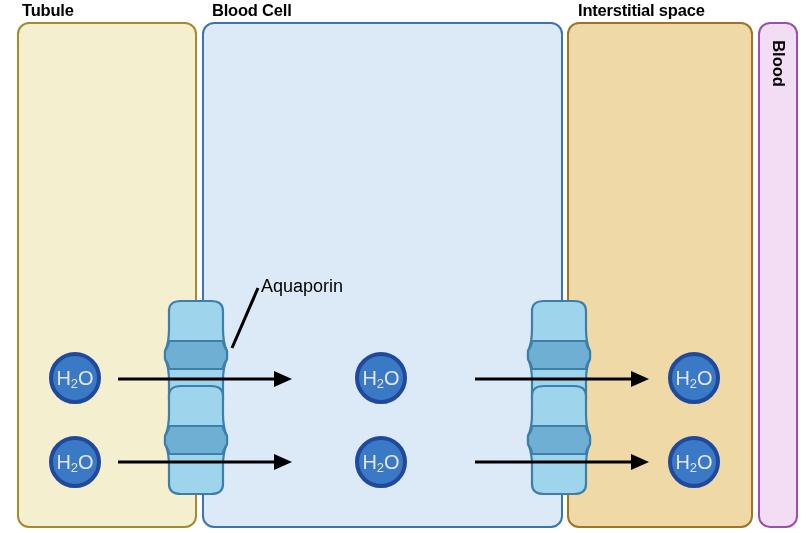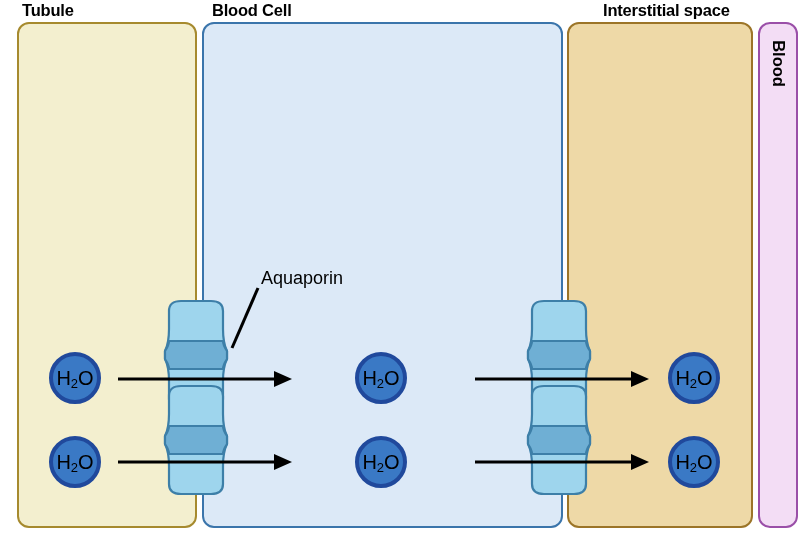--- a/index.html
+++ b/index.html
@@ -55,21 +55,21 @@
   .caption {
     position: absolute;
     font-size: 16.5px;
     font-weight: bold;
     color: #000000;
     white-space: nowrap;
     letter-spacing: -0.2px;
   }
   #caption-tubule       { left: 22px;  top: 1px; }
   #caption-cell         { left: 212px; top: 1px; }
-  #caption-interstitial { left: 603px; top: 1px; }
+  #caption-interstitial { left: 578px; top: 1px; }
 
   #caption-blood {
     position: absolute;
     left: 758px;
     top: 30px;
     width: 40px;
     height: 110px;
     font-size: 16.5px;
     font-weight: bold;
     color: #000000;
@@ -87,21 +87,21 @@
 
   
   .h2o {
     position: absolute;
     width: 52px;
     height: 52px;
     border-radius: 50%;
     background: #3a79c5;
     border: 4px solid #20499c;
     box-sizing: border-box;
-    color: #000000;
+    color: #e5e5e5;
     font-size: 20px;
     display: flex;
     align-items: center;
     justify-content: center;
     line-height: 1;
   }
   .h2o sub {
     font-size: 13px;
     vertical-align: baseline;
     position: relative;
@@ -115,21 +115,21 @@
     height: 158px;
   }
 
   
   .arrow { position: absolute; }
 
   
   #aquaporin-label {
     position: absolute;
     left: 261px;
-    top: 268px;
+    top: 276px;
     font-size: 18px;
     color: #000000;
     white-space: nowrap;
   }
   #aquaporin-leader { position: absolute; left: 220px; top: 282px; }
 </style>
 </head>
 <body>
 
 <div id="canvas">

